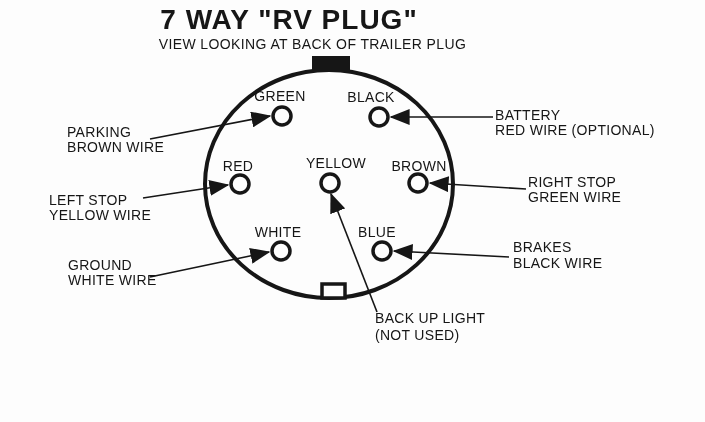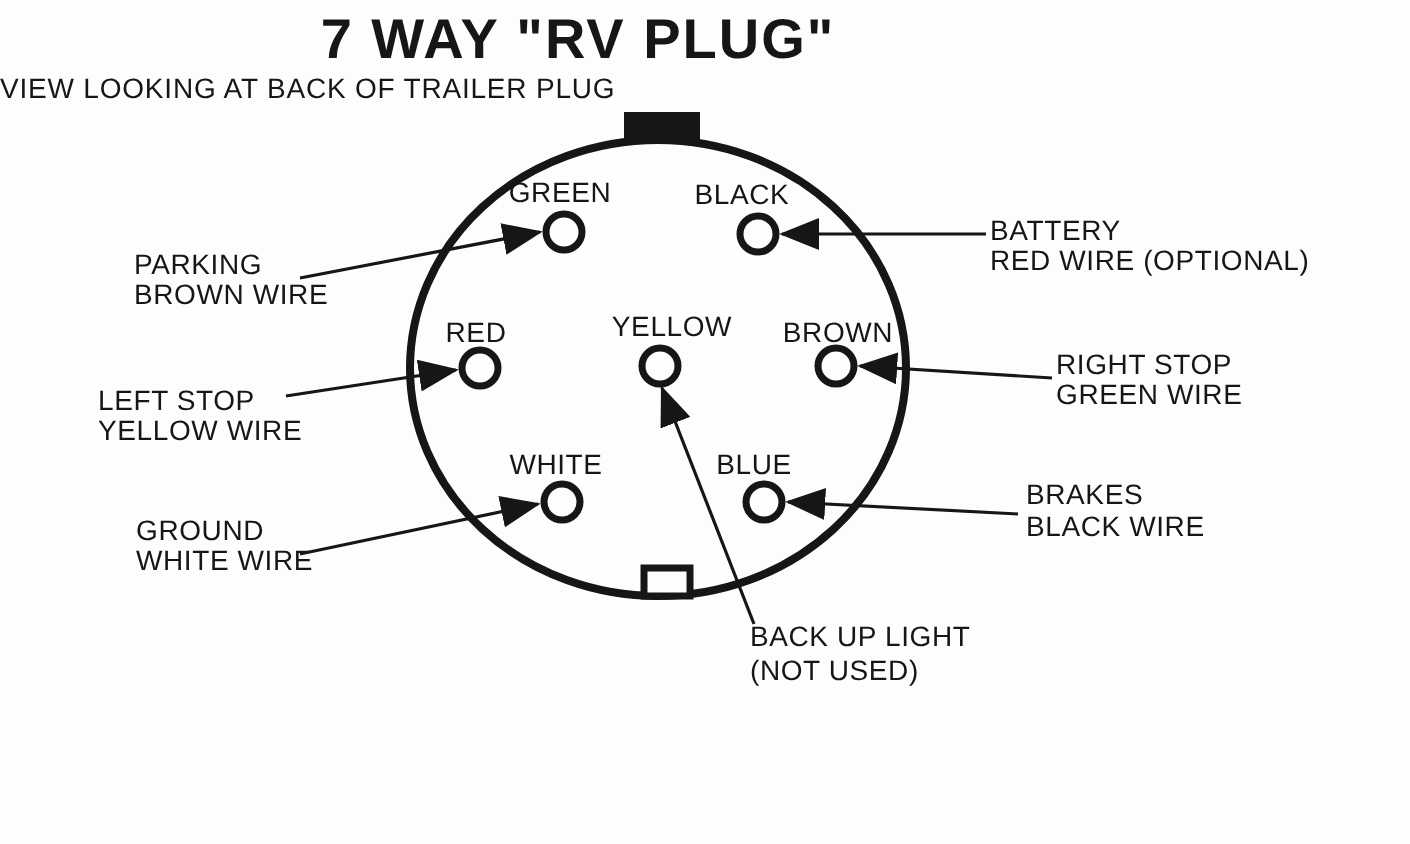--- a/index.html
+++ b/index.html
@@ -10,20 +10,21 @@
     font-family:"Liberation Sans", sans-serif;
   }
   .title {
     position:absolute; left:0; top:4px; width:578px;
     text-align:center;
     font-size:28px; font-weight:bold; letter-spacing:1px;
     white-space:nowrap;
   }
   .subtitle {
     position:absolute; left:0; top:36px; width:625px;
+    text-align:center;
     font-size:14px; font-weight:normal; letter-spacing:0.4px;
     white-space:nowrap;
   }
   svg { position:absolute; left:0; top:0; }
   svg text {
     font-family:"Liberation Sans", sans-serif;
     font-size:14px; letter-spacing:0.3px;
   }
 </style>
 </head>

